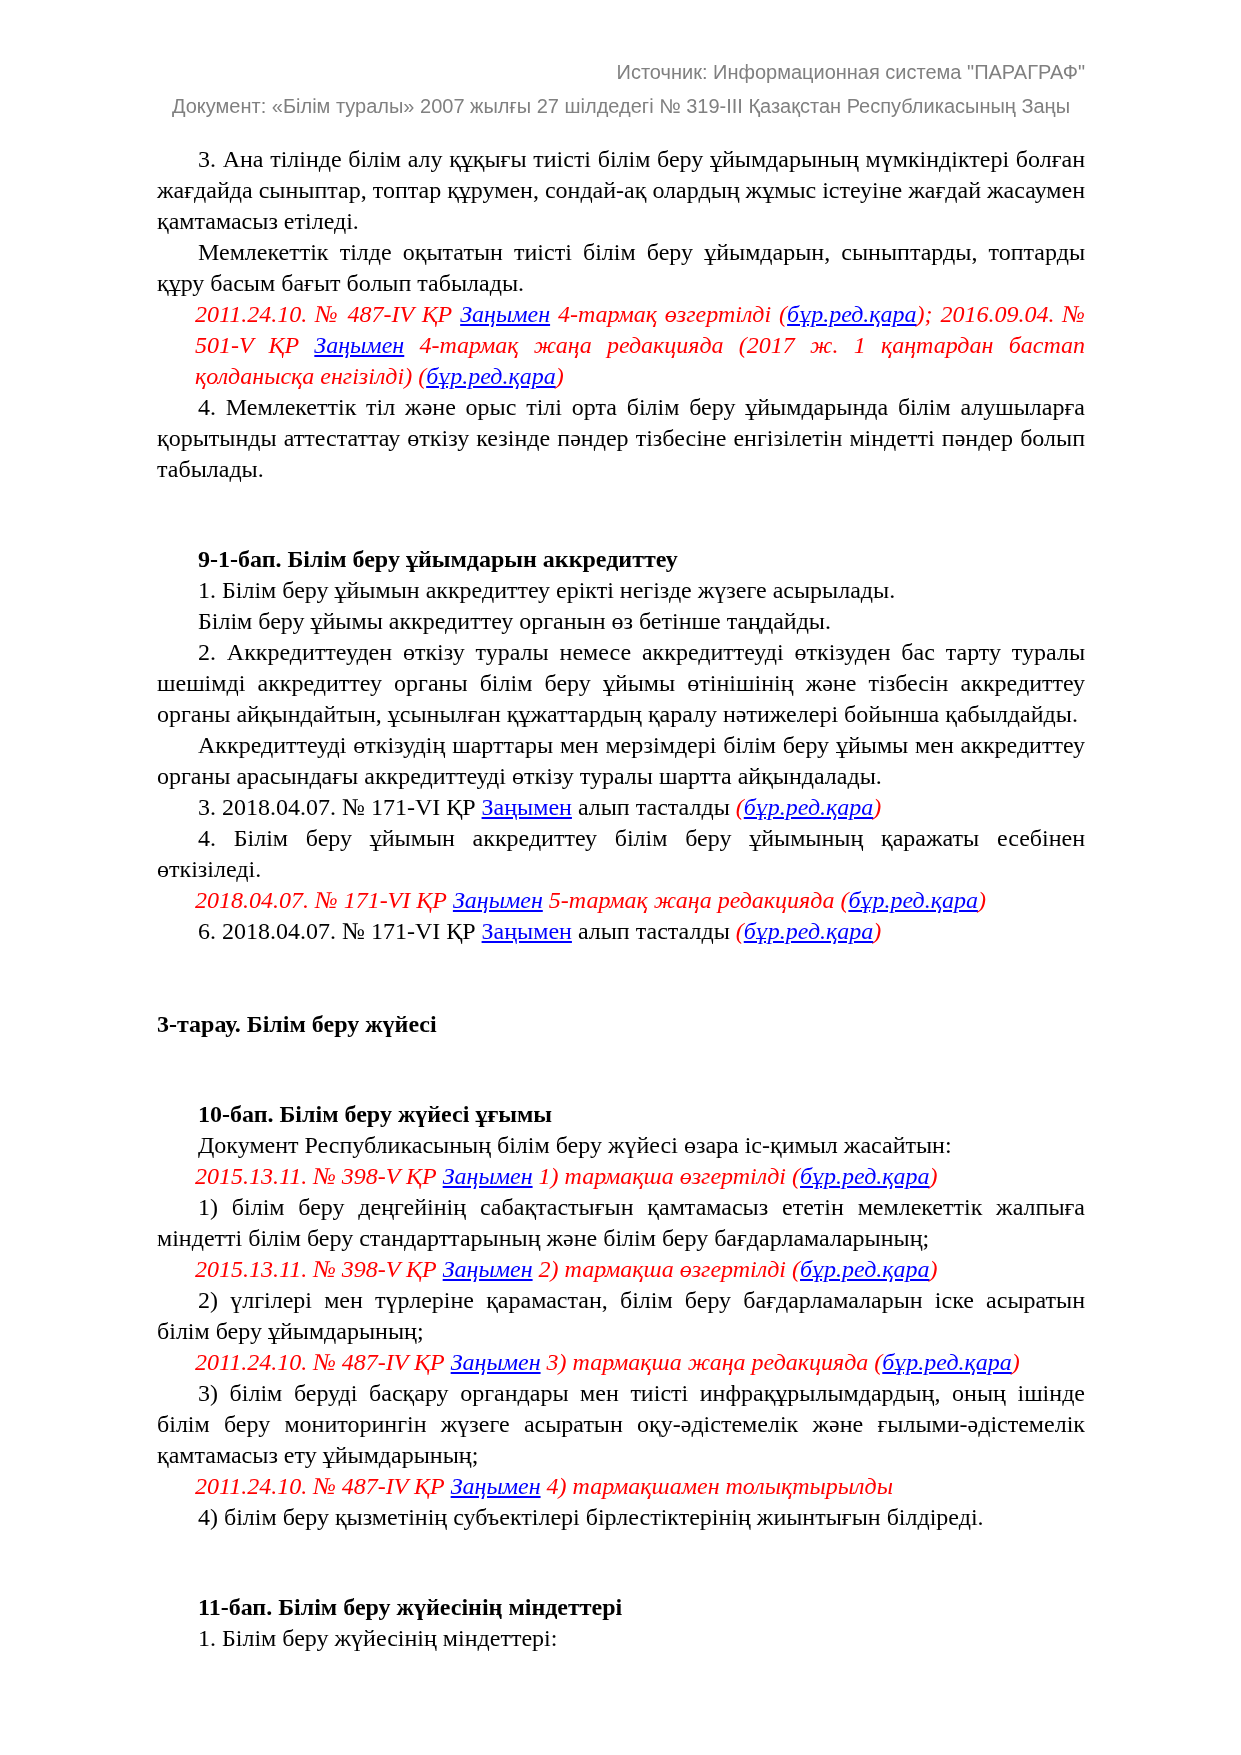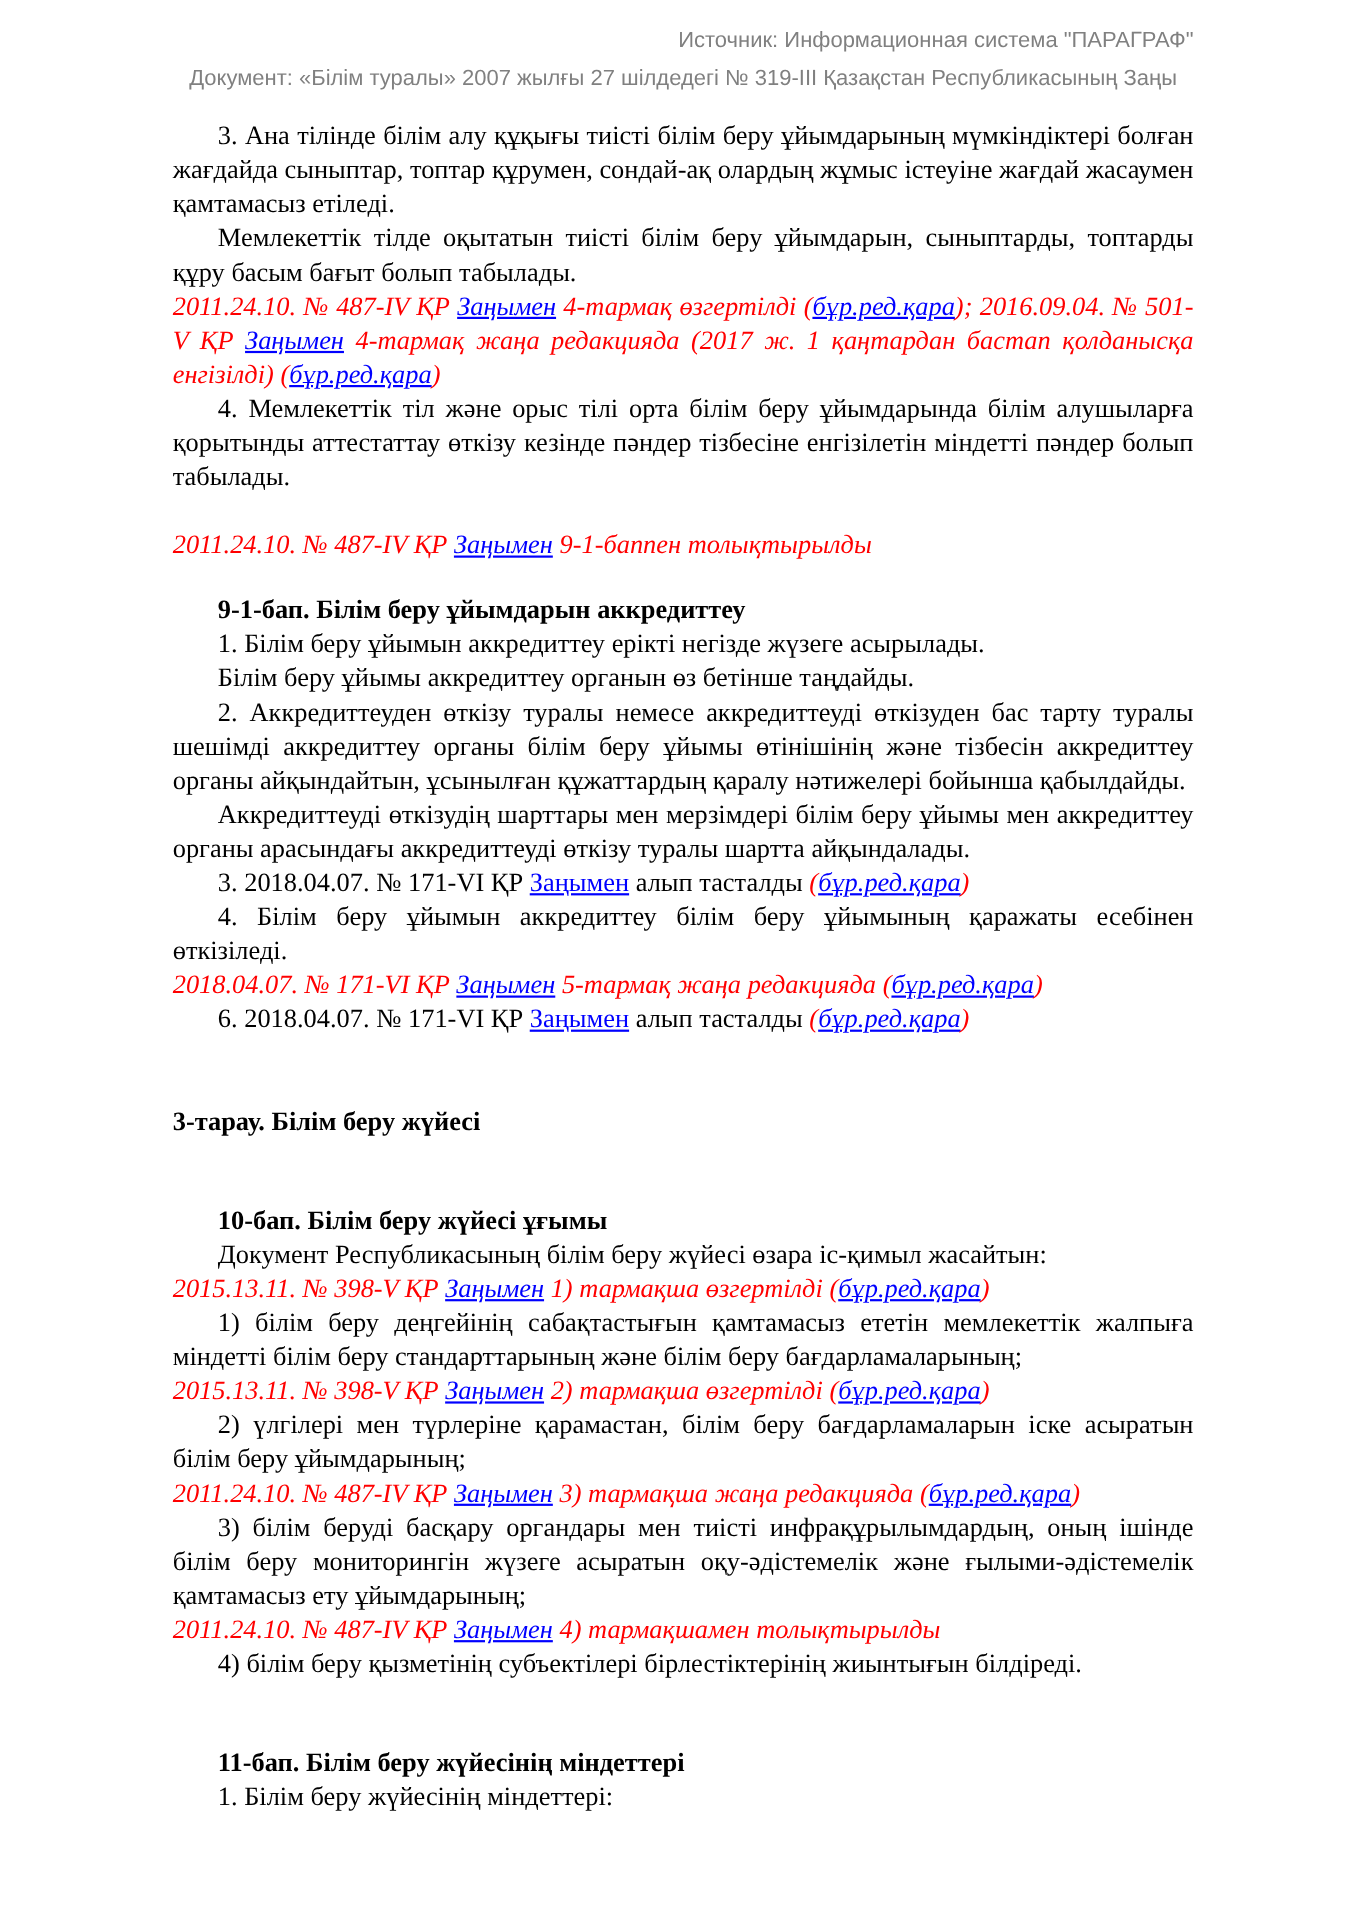--- a/index.html
+++ b/index.html
@@ -7,21 +7,21 @@
     padding: 0;
     background: #ffffff;
   }
   .page {
     position: relative;
     width: 1241px;
     height: 1755px;
     margin: 0 auto;
     background: #ffffff;
     box-sizing: border-box;
-    padding: 24px 156px 0 157px;
+    padding: 59px 156px 0 157px;
     overflow: hidden;
     font-family: "Liberation Serif", "DejaVu Serif", serif;
     font-size: 24px;
     line-height: 31px;
     color: #000000;
   }
   .hdr-source {
     font-family: "Liberation Sans", "DejaVu Sans", sans-serif;
     font-size: 20px;
     line-height: 26px;
@@ -42,20 +42,21 @@
   .blk { margin: 0; }
   .paragraph {
     text-align: justify;
     text-indent: 41px;
   }
   .amendment {
     text-align: justify;
     text-indent: 0;
     color: var(--red, #ff0000);
     font-style: italic;
+    margin-left: 38px;
   }
   .heading {
     text-indent: 41px;
     font-weight: bold;
     text-align: left;
     margin-top: 28px;
   }
   .chapter {
     font-weight: bold;
     text-indent: 0;
@@ -78,21 +79,20 @@
 
 <div class="page">
   <div class="hdr-source">Источник: Информационная система "ПАРАГРАФ"</div>
   <div class="hdr-doc">Документ: «Білім туралы» 2007 жылғы 27 шілдедегі № 319-III Қазақстан Республикасының Заңы</div>
   <div class="doc-body" id="doc-body">
       <div class="blk paragraph"><span>3. Ана тілінде білім алу құқығы тиісті білім беру ұйымдарының мүмкіндіктері болған жағдайда сыныптар, топтар құрумен, сондай-ақ олардың жұмыс істеуіне жағдай жасаумен қамтамасыз етіледі.</span></div>
       <div class="blk paragraph"><span>Мемлекеттік тілде оқытатын тиісті білім беру ұйымдарын, сыныптарды, топтарды құру басым бағыт болып табылады.</span></div>
       <div class="blk amendment"><span>2011.24.10. № 487-IV ҚР </span><a class="run-link" href="#">Заңымен</a><span> 4-тармақ өзгертілді (</span><a class="run-link" href="#">бұр.ред.қара</a><span>); 2016.09.04. № 501-V ҚР </span><a class="run-link" href="#">Заңымен</a><span> 4-тармақ жаңа редакцияда (2017 ж. 1 қаңтардан бастап қолданысқа енгізілді) (</span><a class="run-link" href="#">бұр.ред.қара</a><span>)</span></div>
       <div class="blk paragraph"><span>4. Мемлекеттік тіл және орыс тілі орта білім беру ұйымдарында білім алушыларға қорытынды аттестаттау өткізу кезінде пәндер тізбесіне енгізілетін міндетті пәндер болып табылады.</span></div>
       <div class="blk spacer"></div>
-      <div class="blk amendment"><span>2011.24.10. № 487-IV ҚР </span><a class="run-link" href="#">Заңымен</a><span> 9-1-баппен толықтырылды</span></div>
       <div class="blk heading"><span>9-1-бап. Білім беру ұйымдарын аккредиттеу</span></div>
       <div class="blk paragraph"><span>1. Білім беру ұйымын аккредиттеу ерікті негізде жүзеге асырылады.</span></div>
       <div class="blk paragraph"><span>Білім беру ұйымы аккредиттеу органын өз бетінше таңдайды.</span></div>
       <div class="blk paragraph"><span>2. Аккредиттеуден өткізу туралы немесе аккредиттеуді өткізуден бас тарту туралы шешімді аккредиттеу органы білім беру ұйымы өтінішінің және тізбесін аккредиттеу органы айқындайтын, ұсынылған құжаттардың қаралу нәтижелері бойынша қабылдайды.</span></div>
       <div class="blk paragraph"><span>Аккредиттеуді өткізудің шарттары мен мерзімдері білім беру ұйымы мен аккредиттеу органы арасындағы аккредиттеуді өткізу туралы шартта айқындалады.</span></div>
       <div class="blk paragraph"><span>3. 2018.04.07. № 171-VI ҚР </span><a class="run-link" href="#">Заңымен</a><span> алып тасталды </span><span class="run-red-italic">(</span><a class="run-link-italic" href="#">бұр.ред.қара</a><span class="run-red-italic">)</span></div>
       <div class="blk paragraph"><span>4. Білім беру ұйымын аккредиттеу білім беру ұйымының қаражаты есебінен өткізіледі.</span></div>
       <div class="blk amendment"><span>2018.04.07. № 171-VI ҚР </span><a class="run-link" href="#">Заңымен</a><span> 5-тармақ жаңа редакцияда (</span><a class="run-link" href="#">бұр.ред.қара</a><span>)</span></div>
       <div class="blk paragraph"><span>6. 2018.04.07. № 171-VI ҚР </span><a class="run-link" href="#">Заңымен</a><span> алып тасталды </span><span class="run-red-italic">(</span><a class="run-link-italic" href="#">бұр.ред.қара</a><span class="run-red-italic">)</span></div>
       <div class="blk spacer"></div>

